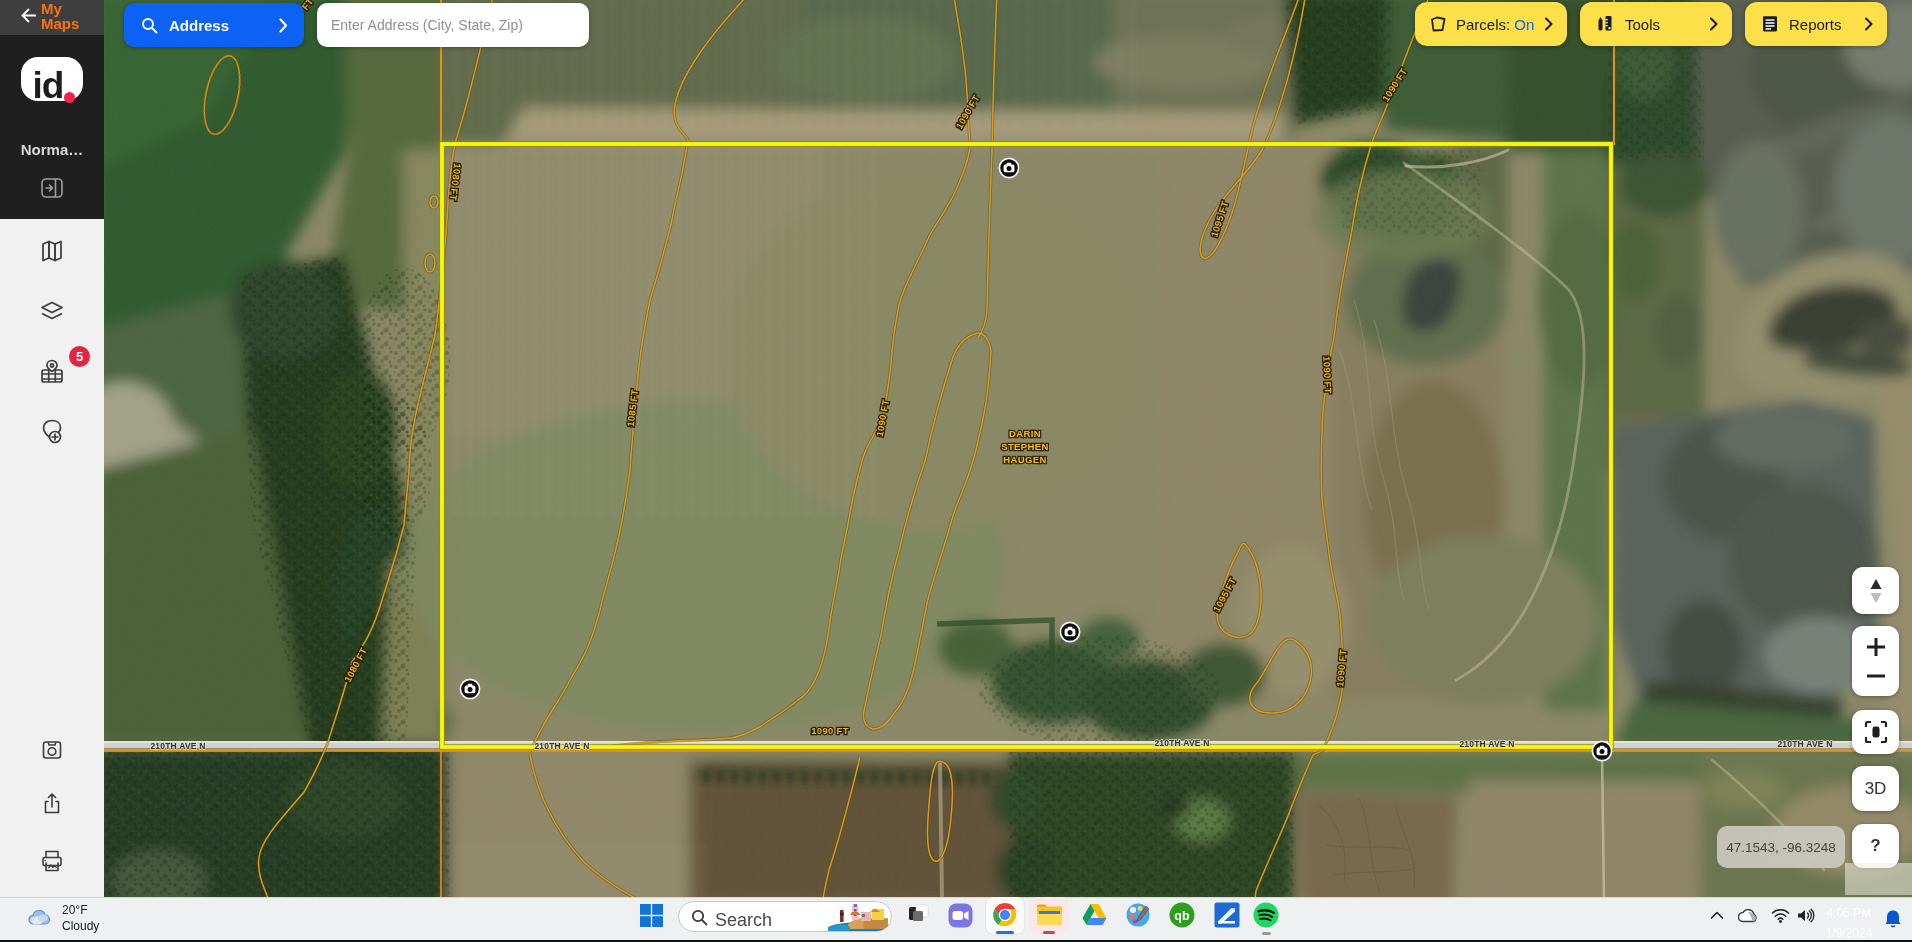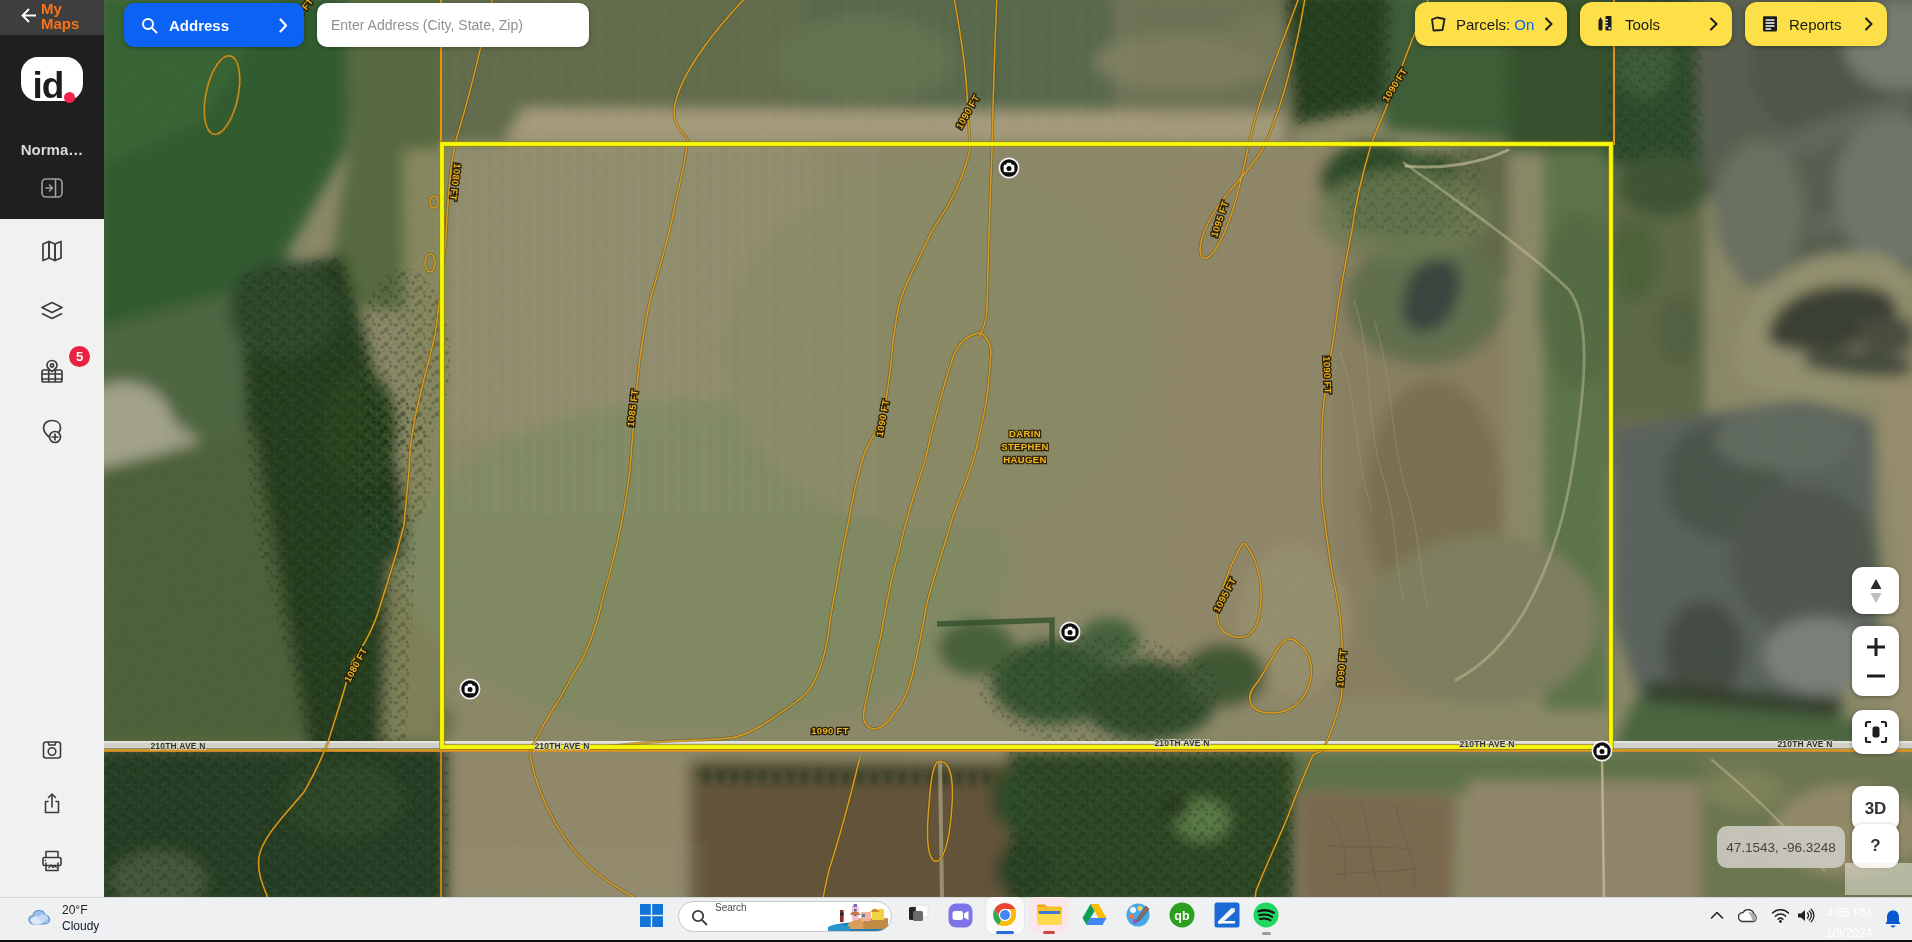--- a/index.html
+++ b/index.html
@@ -474,21 +474,21 @@
   <svg width="24" height="24" viewBox="0 0 24 24">
       <g stroke="#1f1f1f" stroke-width="2.2" fill="none">
         <path d="M2,7 L2,3.5 Q2,2 3.5,2 L7,2"></path>
         <path d="M17,2 L20.5,2 Q22,2 22,3.5 L22,7"></path>
         <path d="M22,17 L22,20.5 Q22,22 20.5,22 L17,22"></path>
         <path d="M7,22 L3.5,22 Q2,22 2,20.5 L2,17"></path>
       </g>
       <rect x="8.5" y="6.5" width="7" height="11" rx="2.2" fill="#1f1f1f"></rect>
     </svg>
 </div>
-<div class="mctl" style="top:786px;height:45px;font-size:17px;font-weight:bold;color:#333;">3D</div>
+<div class="mctl" style="top:766px;height:45px;font-size:17px;font-weight:normal;color:#333;">3D</div>
 <div class="mctl" style="top:824px;height:44px;font-size:17px;font-weight:bold;color:#333;">?</div>
 <div id="coords">47.1543, -96.3248</div>
 <div id="attr"></div>
 <div id="taskbar"></div>
 <div id="tbblack"></div>
 <svg class="tico" style="left:28px;top:906px" width="28" height="22" viewBox="0 0 28 22">
     <path d="M6,18 C2.5,18 1,15.5 1,13.5 C1,11 3,9.5 5,9.5 C5.5,6.5 8,4.5 11,4.5 C14,4.5 16.5,6.5 17,9 C19.5,9 21.5,11 21.5,13.5 C21.5,16 19.5,18 17,18 Z" fill="#9dc0ee" stroke="#5f8cc9" stroke-width="1.2"></path>
     <ellipse cx="9" cy="14.5" rx="6.5" ry="4" fill="#dce9f9"></ellipse>
     <ellipse cx="15" cy="12" rx="5" ry="3.5" fill="#c3d9f4"></ellipse>
   </svg>
@@ -500,21 +500,21 @@
       <rect x="12.2" y="0" width="10.8" height="10.8"></rect>
       <rect x="0" y="12.2" width="10.8" height="10.8"></rect>
       <rect x="12.2" y="12.2" width="10.8" height="10.8"></rect>
     </g>
   </svg>
 <div id="searchpill">
   <svg style="position:absolute;left:12px;top:7px" width="17" height="17" viewBox="0 0 17 17">
       <circle cx="7" cy="7" r="5.2" fill="none" stroke="#3c3c3c" stroke-width="1.8"></circle>
       <path d="M11,11 L15.5,15.5" stroke="#3c3c3c" stroke-width="1.8" stroke-linecap="round"></path>
     </svg>
-  <span style="position:absolute;left:36px;top:0;font-size:10px;color:#4a4a4a;">Search</span>
+  <span style="position:absolute;left:36px;top:8px;font-size:18px;color:#4a4a4a;">Search</span>
   <svg style="position:absolute;right:1px;top:1px" width="62px" height="29" viewBox="0 0 62 29">
     <ellipse cx="34" cy="24" rx="30" ry="5" fill="#1f7fb2"></ellipse>
     <path d="M18,26 C20,18 30,14 40,15 L60,15 L60,26 Z" fill="#d9a05c"></path>
     <path d="M40,16 L60,16 L60,26 L36,26 C34,20 36,17 40,16 Z" fill="#c08a45"></path>
     <rect x="44" y="6" width="12" height="11" fill="#f2d23e"></rect>
     <rect x="33" y="9" width="10" height="9" fill="#f2b3a0"></rect>
       <rect x="34" y="11" width="3" height="3" fill="#5a7a9a"></rect>
     <rect x="24" y="3" width="6.5" height="14" fill="#f6bece"></rect>
       <rect x="25.5" y="1" width="3.5" height="3" fill="#7a6ab2"></rect>
       <rect x="26" y="6" width="2.5" height="2.5" fill="#4a6a8a"></rect>

